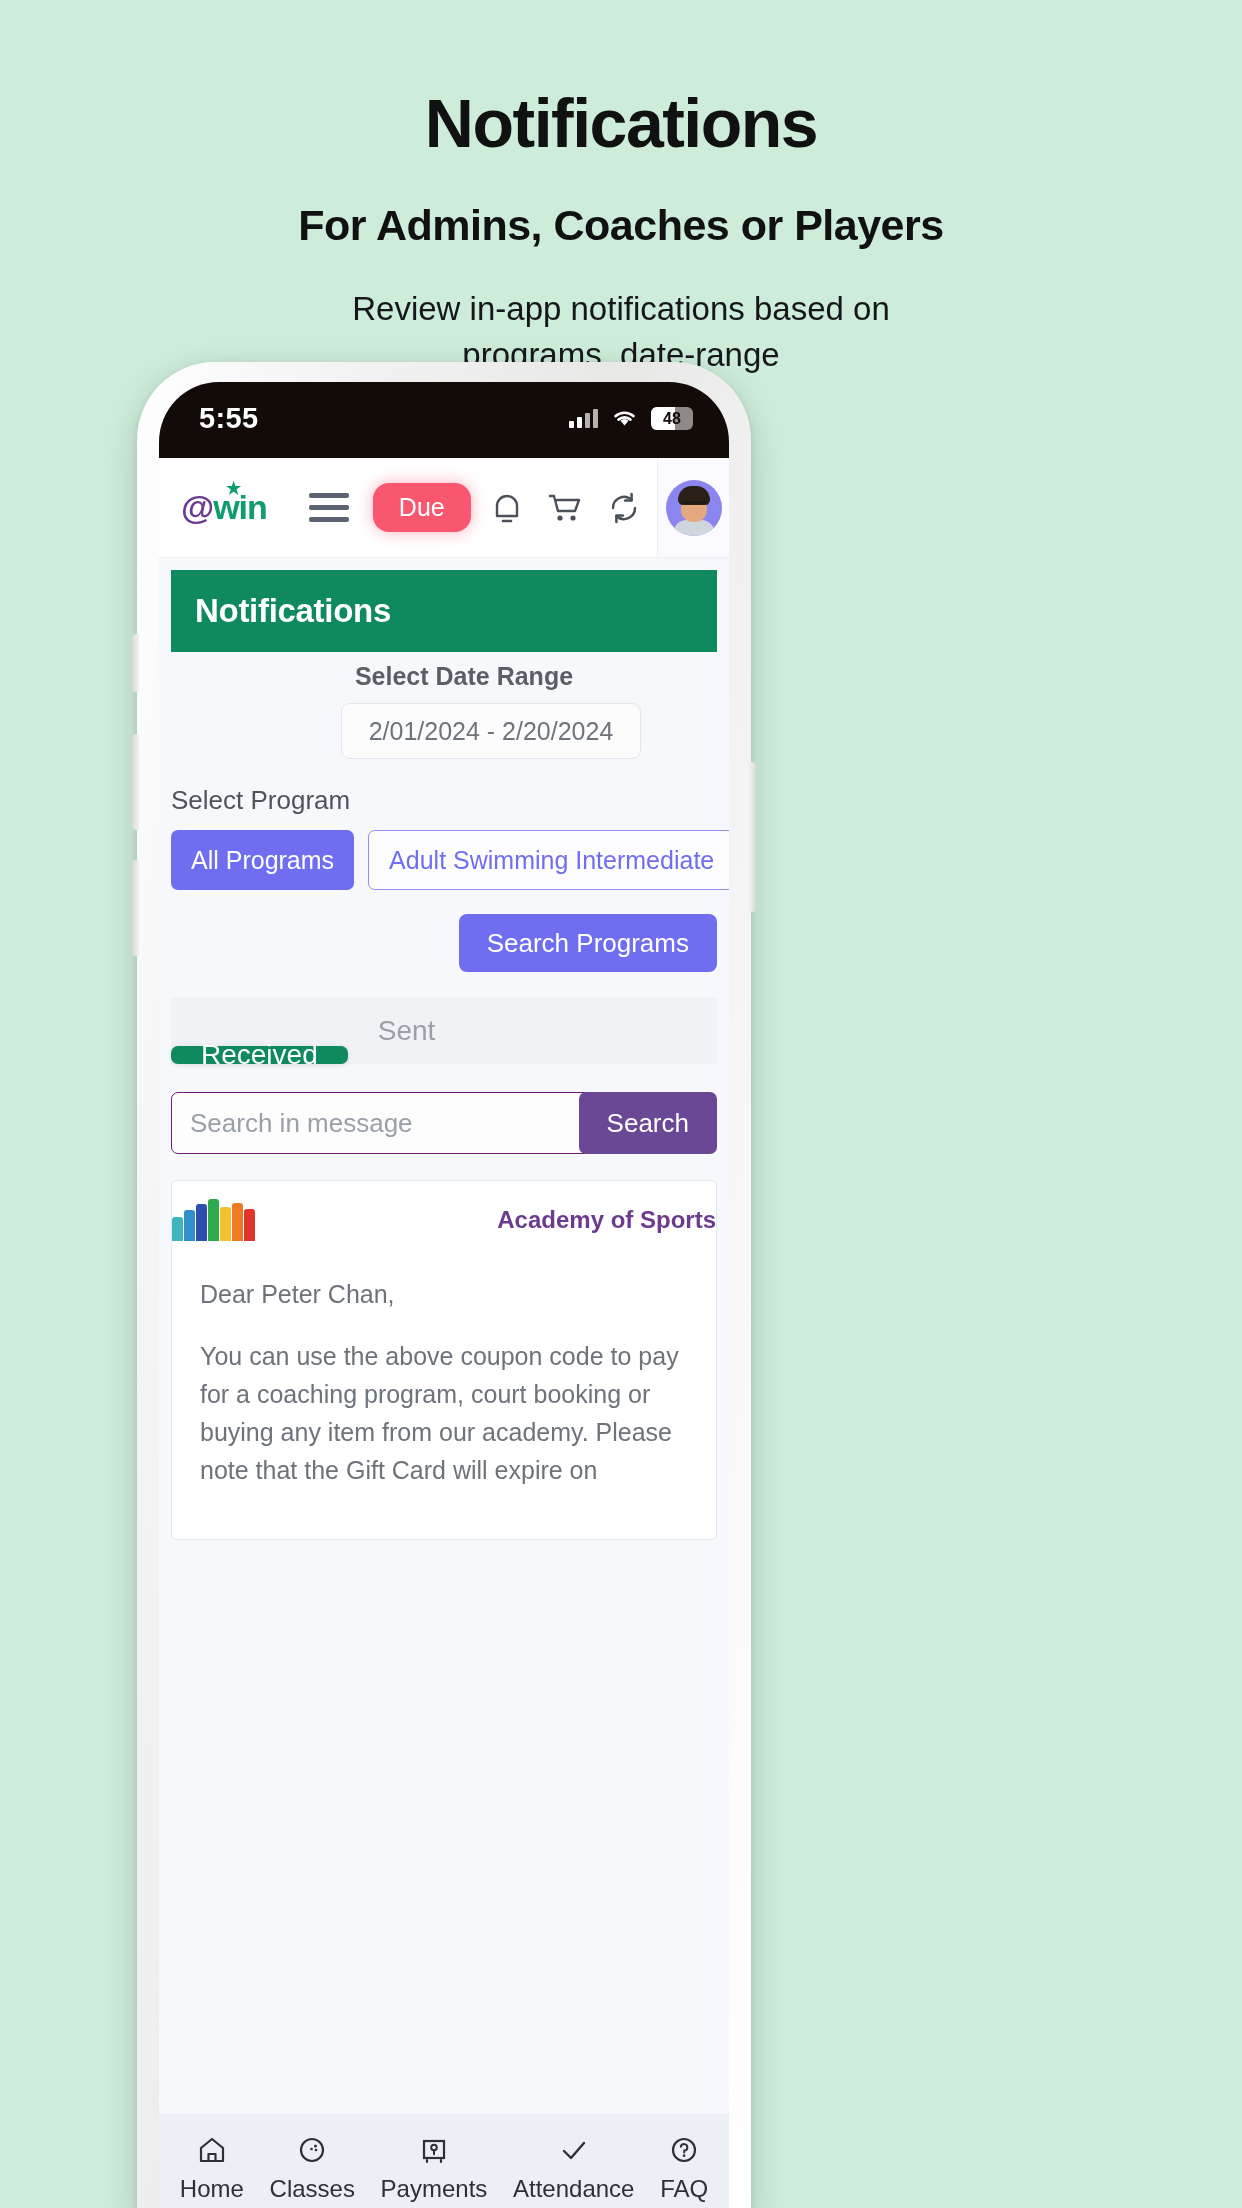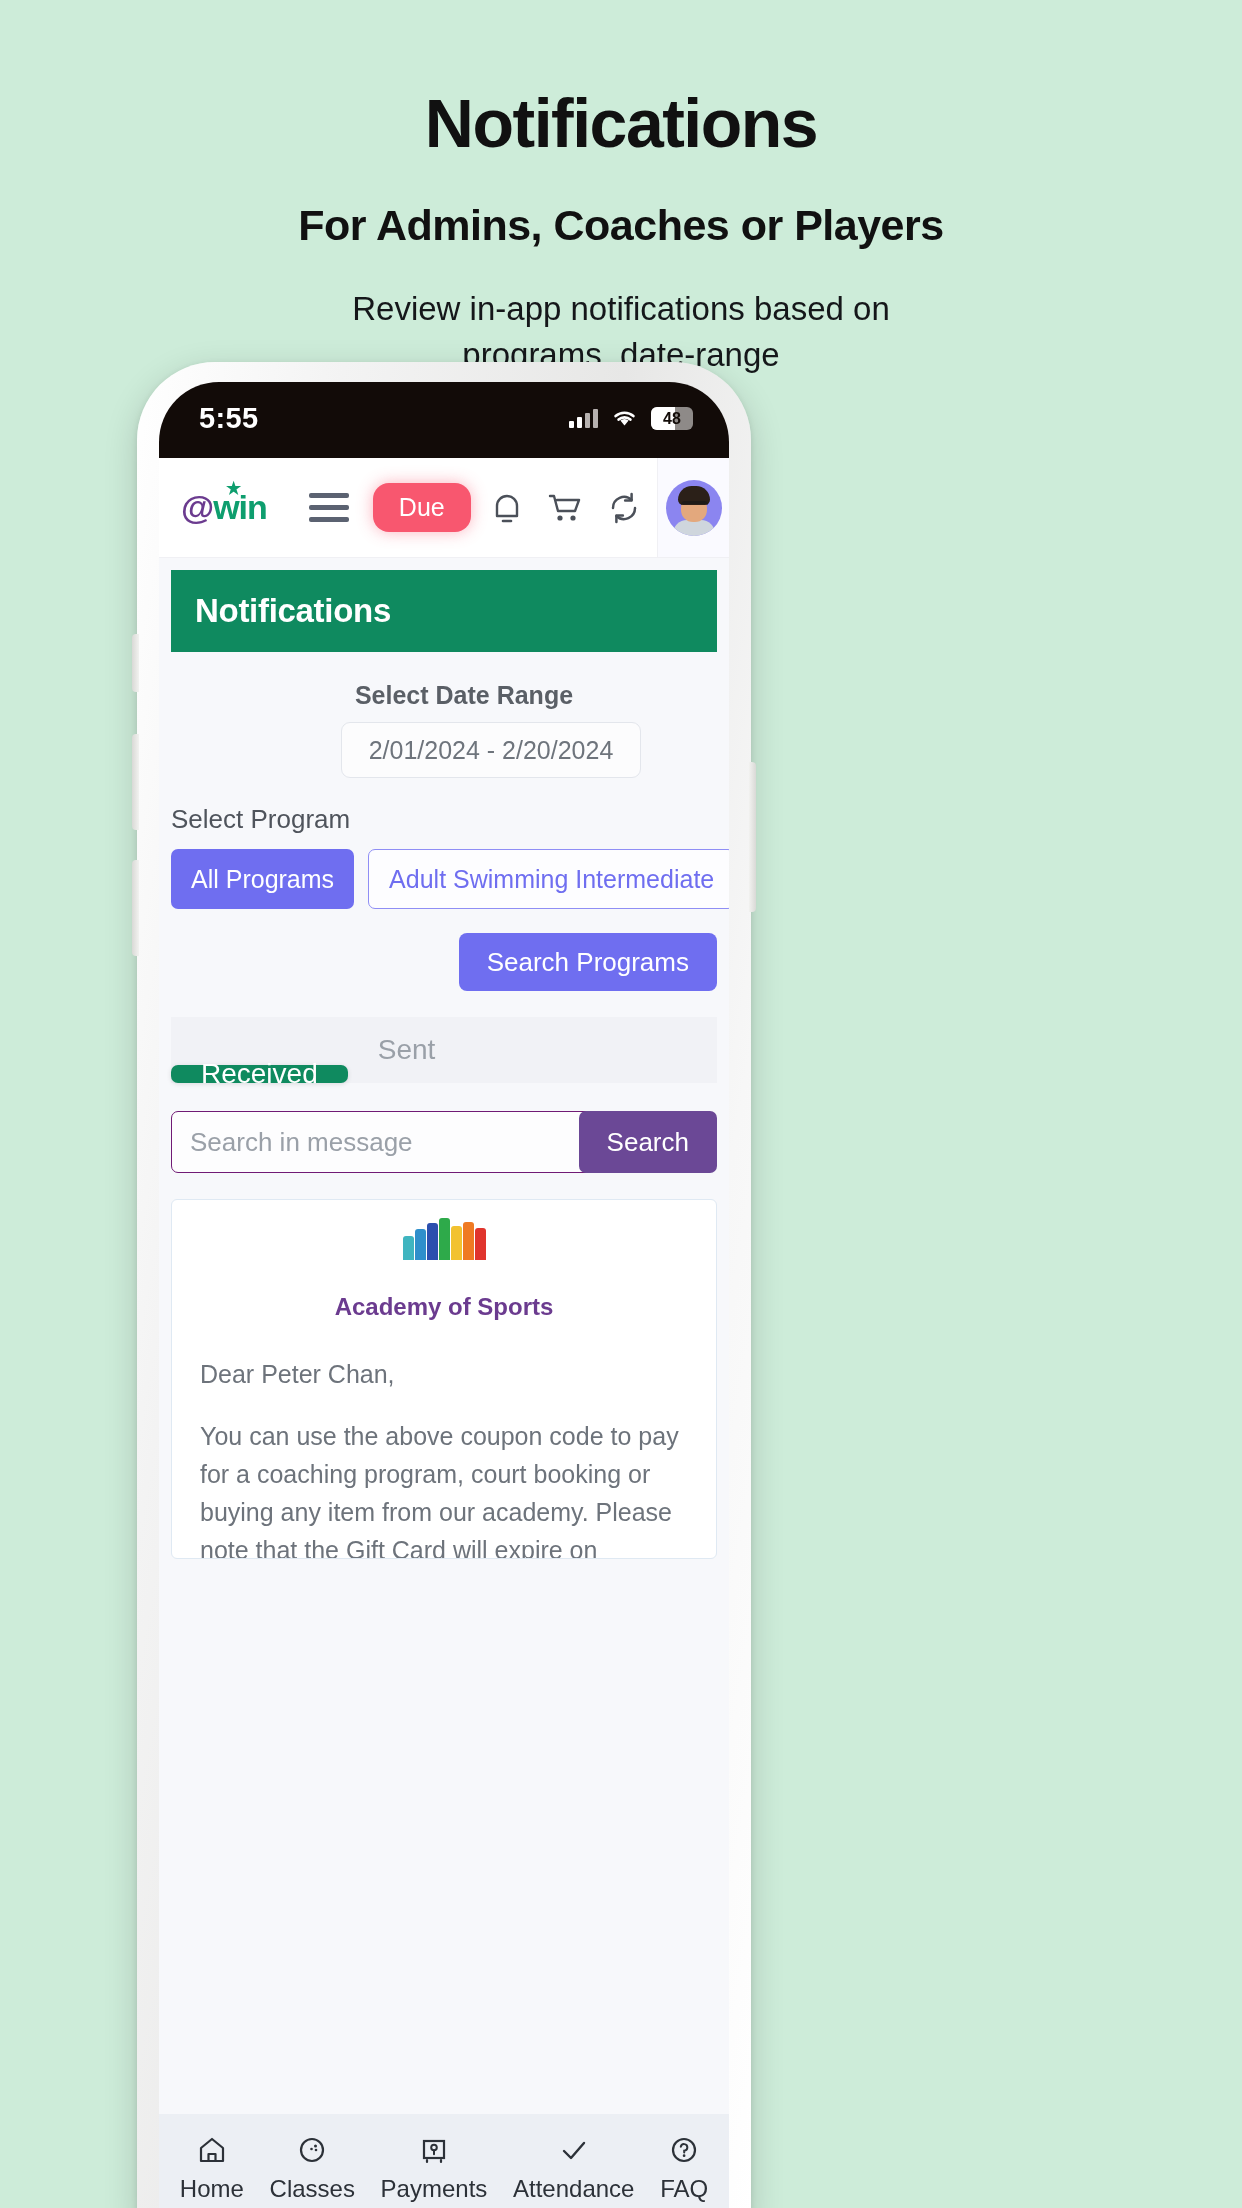--- a/index.html
+++ b/index.html
@@ -273,21 +273,21 @@
     font-weight: 700;
     padding: 22px 24px;
     letter-spacing: -0.3px;
   }
 
   .date-label {
     text-align: center;
     font-size: 25px;
     font-weight: 700;
     color: #5a5f66;
-    margin-top: 29px;
+    margin-top: 10px;
     padding-left: 40px;
   }
 
   .date-input {
     margin: 12px auto 0 auto;
     width: 300px;
     height: 56px;
     background: #fcfcfd;
     border: 1px solid #e3e6ec;
     border-radius: 9px;
@@ -394,23 +394,22 @@
     background: #ffffff;
     border: 1px solid #dfe9f3;
     border-radius: 6px;
     overflow: hidden;
     height: 360px;
   }
   .card-top {
     display: flex;
     align-items: center;
     justify-content: space-between;
-    gap: 33px;
+    gap: 20px;
     padding: 18px 0 12px 0;
-    flex-direction: column;
   }
   .sports-logo {
     display: flex;
     align-items: flex-end;
     gap: 1px;
     height: 42px;
   }
   .sports-logo i {
     display: block;
     width: 11px;

